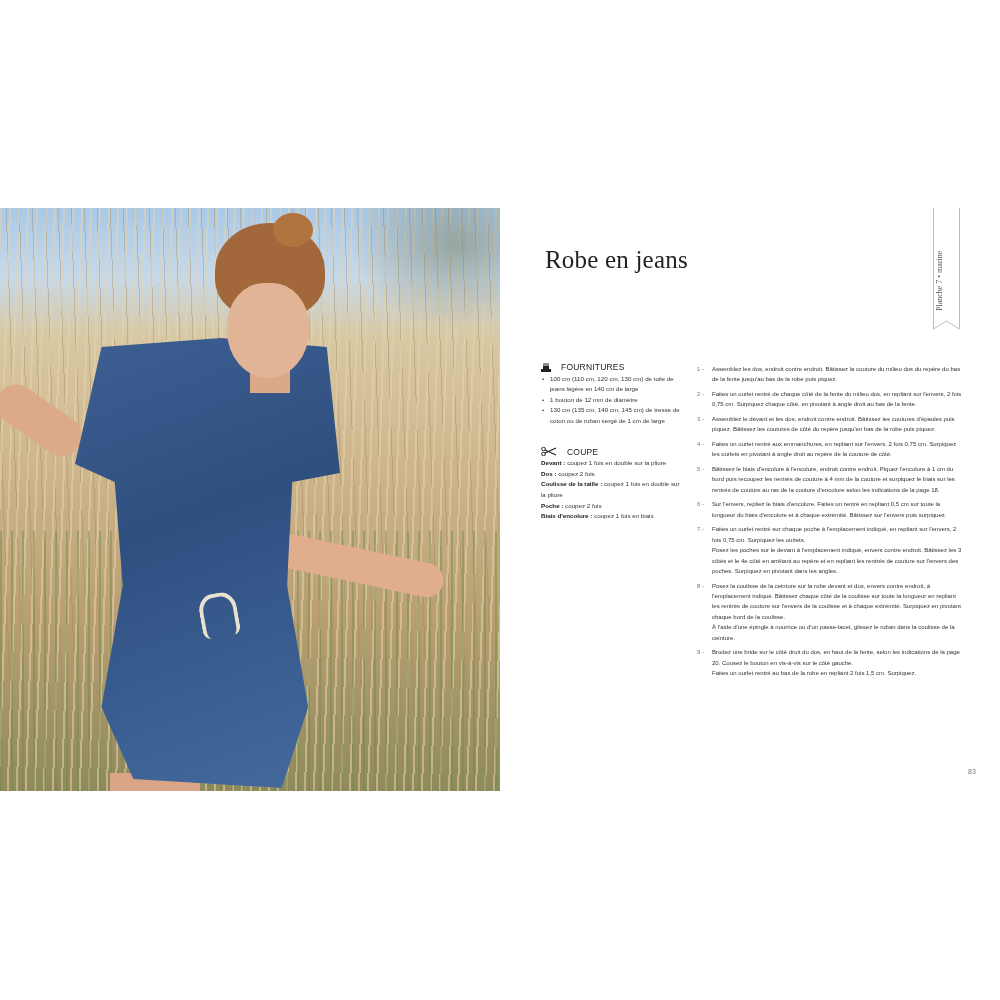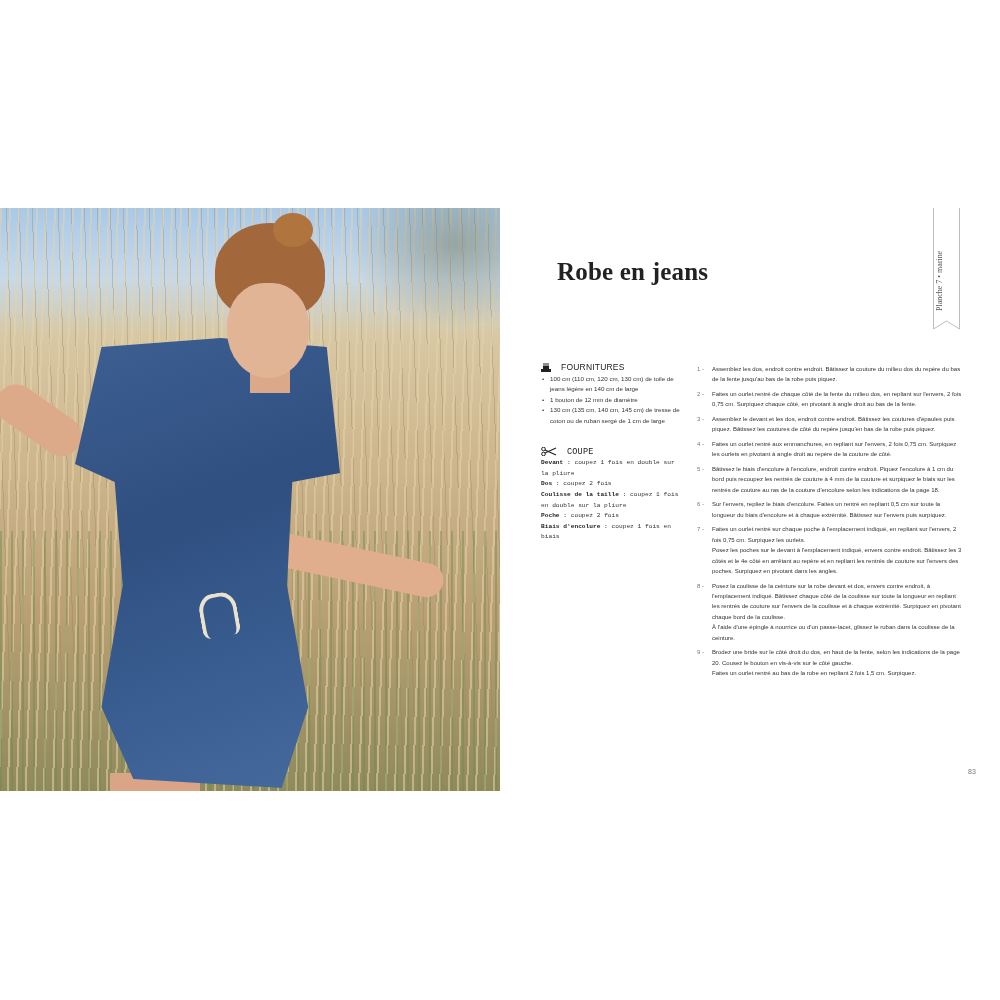--- a/index.html
+++ b/index.html
@@ -33,21 +33,21 @@
   .ribbon { position:absolute; left:933px; top:208px; width:25px; height:120px; border:1px solid #bdbdbd; border-top:none; border-bottom:none; }
   .ribbon-tip { position:absolute; left:933px; top:316px; width:27px; height:14px; }
   .ribbon-text { position:absolute; left:935px; top:246px; width:21px; height:70px; writing-mode:vertical-rl; transform:rotate(180deg); font-family:"Liberation Serif", serif; font-size:8px; color:#555; text-align:center; }
 
   .left-col { position:absolute; left:541px; top:362px; width:140px; font-size:6.2px; line-height:10.6px; color:#333; }
   .sec-head { display:flex; align-items:center; gap:10px; font-size:8.5px; letter-spacing:0.2px; color:#222; margin-bottom:1px; }
   .sec-head svg { display:block; }
   .bullets { list-style:none; margin:0; padding:0; }
   .bullets li { position:relative; padding-left:9px; }
   .bullets li::before { content:"•"; position:absolute; left:1px; top:0; }
-  .coupe { margin-top:20px;font-family:Liberation Mono, monospace; }
+  .coupe { margin-top:20px; }
   .coupe p { margin:0; }
   .coupe b { font-weight:bold; color:#222; }
 
   .steps { position:absolute; left:697px; top:364px; width:265px; font-size:6.0px; line-height:10.4px; color:#333; }
   .step { position:relative; padding-left:15px; margin-bottom:4.2px; }
   .step .num { position:absolute; left:0; top:0; color:#777; }
   .step p { margin:0; }
 
   .page-num { position:absolute; left:968px; top:768px; font-size:7px; color:#777; }
 </style>
@@ -67,21 +67,21 @@
     <div class="drawstring"></div>
     <div class="girl-head">
       <div class="neck"></div>
       <div class="hair"></div>
       <div class="bun"></div>
       <div class="face"></div>
     </div>
   </div>
 </div>
 
-<h1 class="title" style="margin:16px;font-weight:bold;">Robe en jeans</h1>
+<h1 class="title" style="margin:4px;font-weight:normal;">Robe en jeans</h1>
 
 <div class="ribbon"></div>
 <svg class="ribbon-tip" viewBox="0 0 27 14" width="27" height="14">
   <polyline points="0.5,0 0.5,13 13.5,5 26.5,13 26.5,0" fill="#fff" stroke="#bdbdbd" stroke-width="1"></polyline>
 </svg>
 <div class="ribbon-text">Planche 7 • marine</div>
 
 <div class="left-col">
   <div class="sec-head">
     <svg width="10" height="9" viewBox="0 0 10 9">

